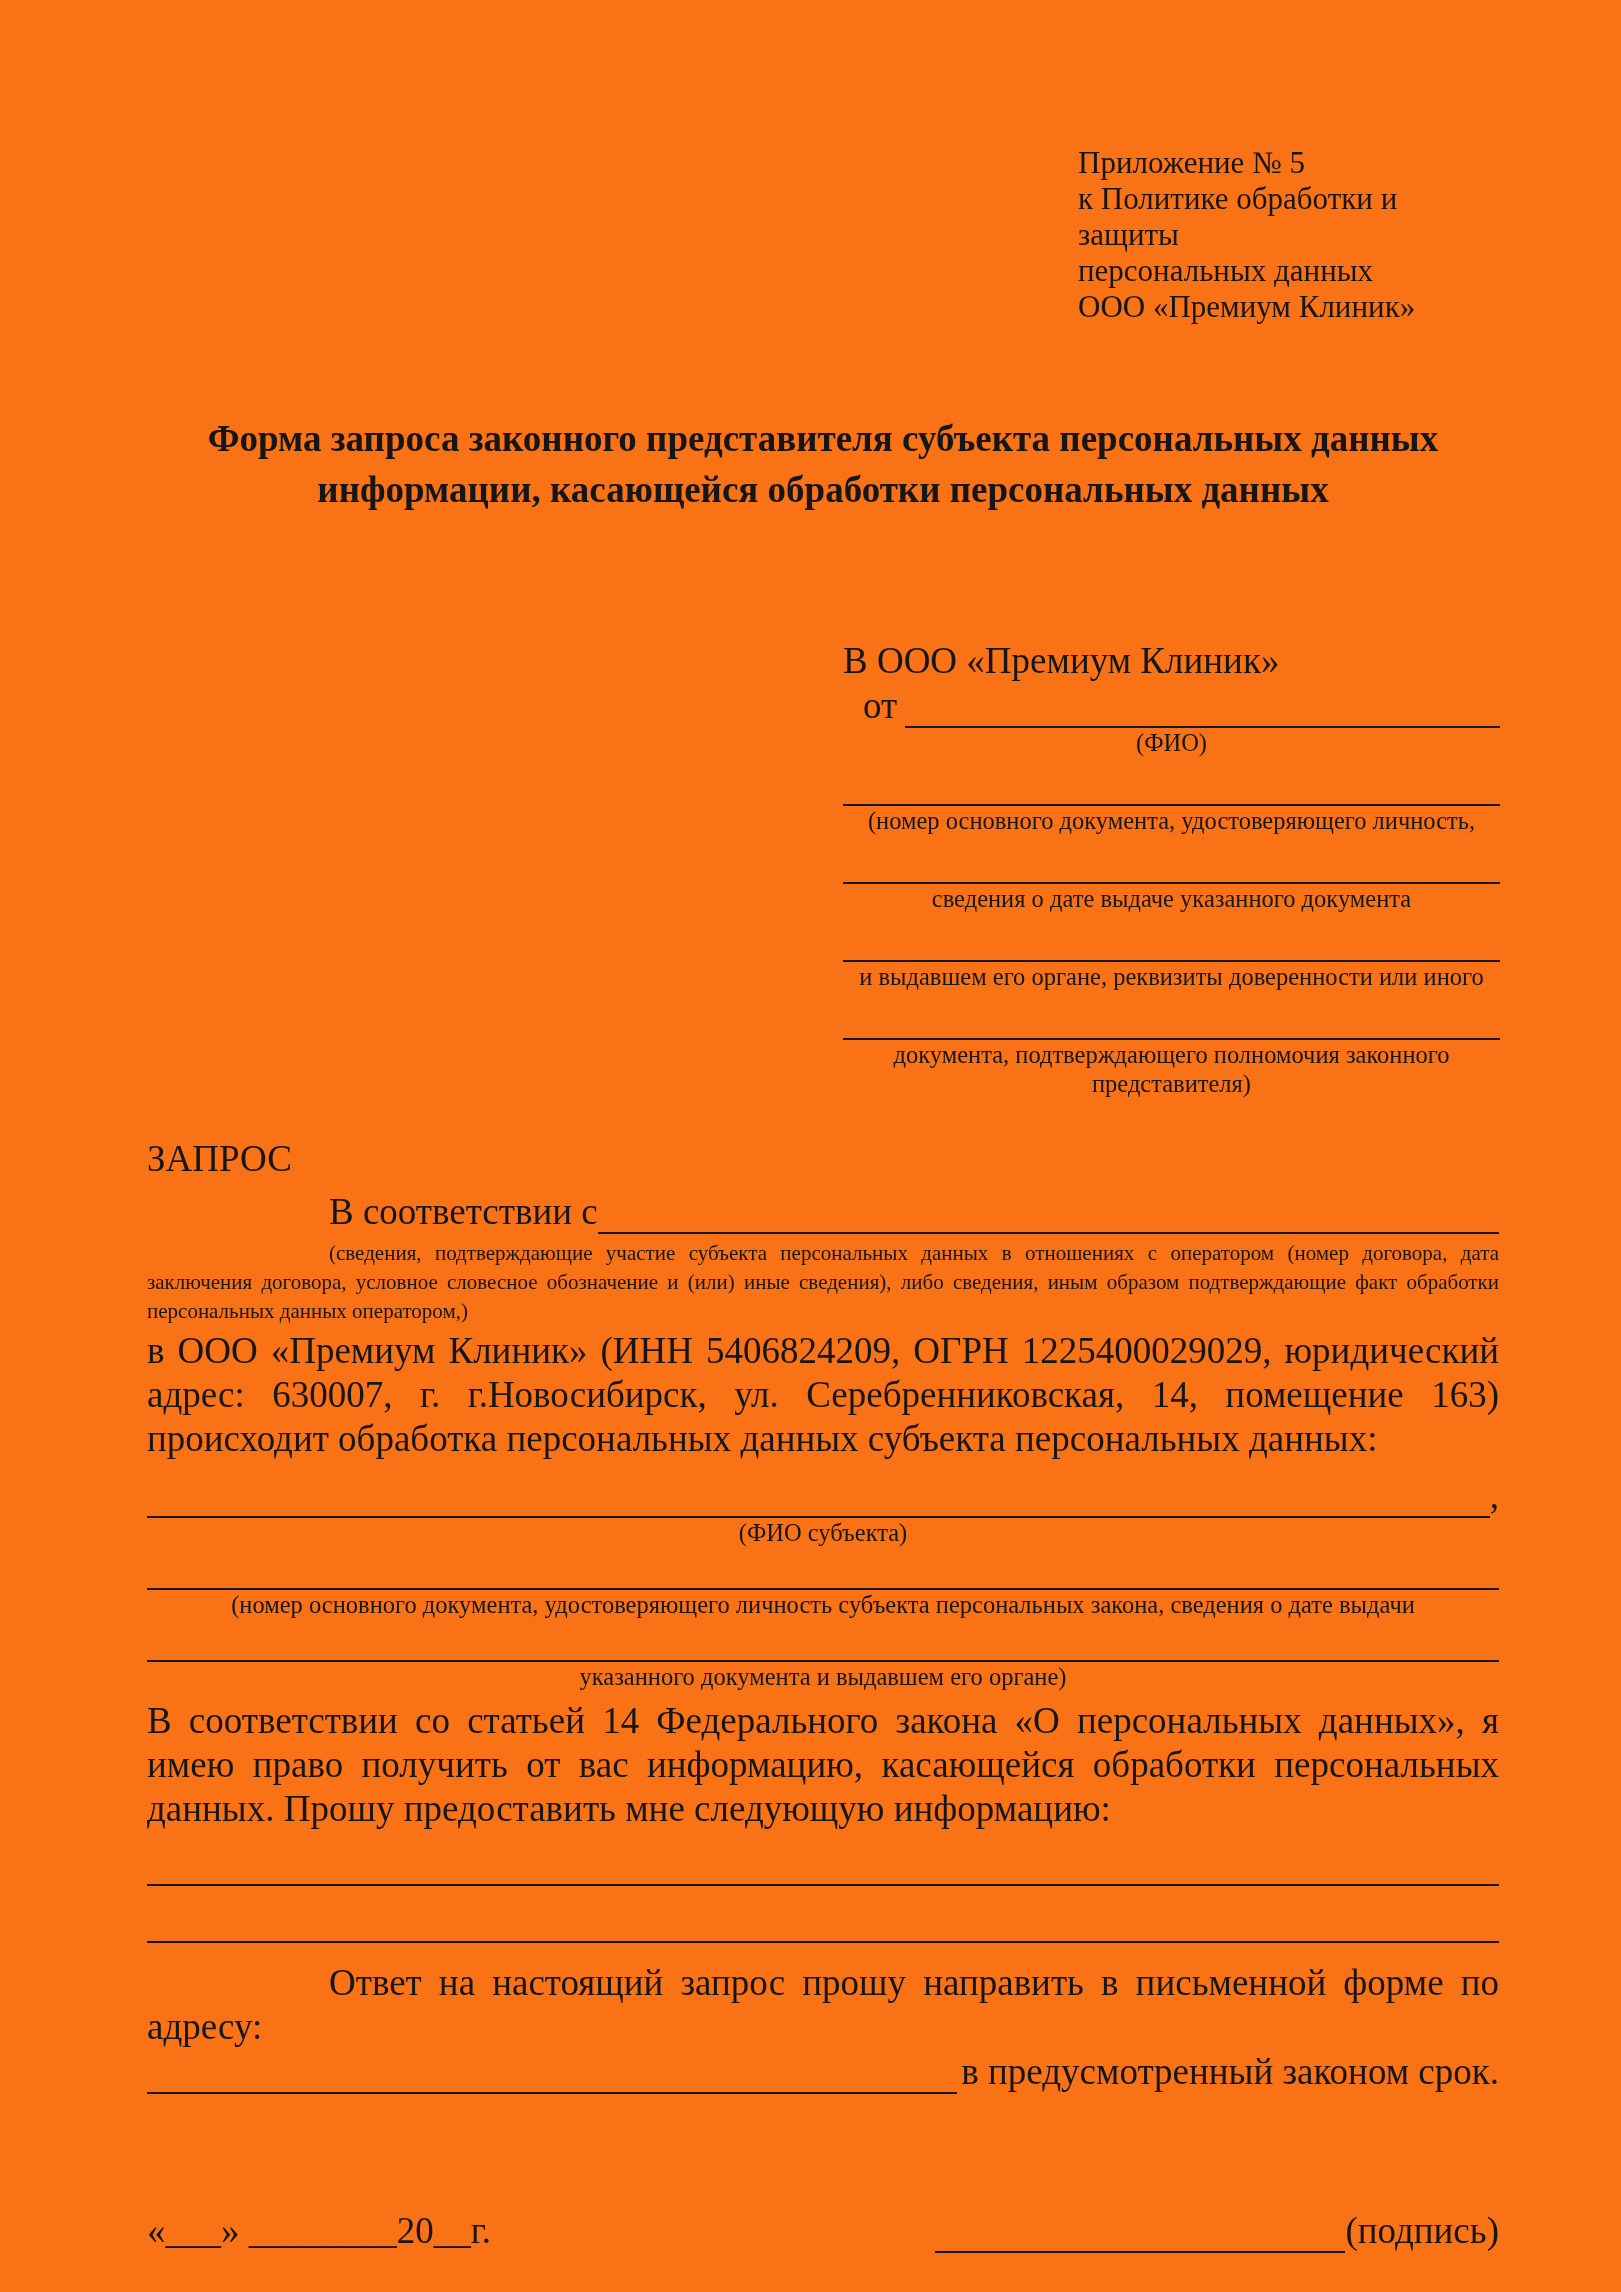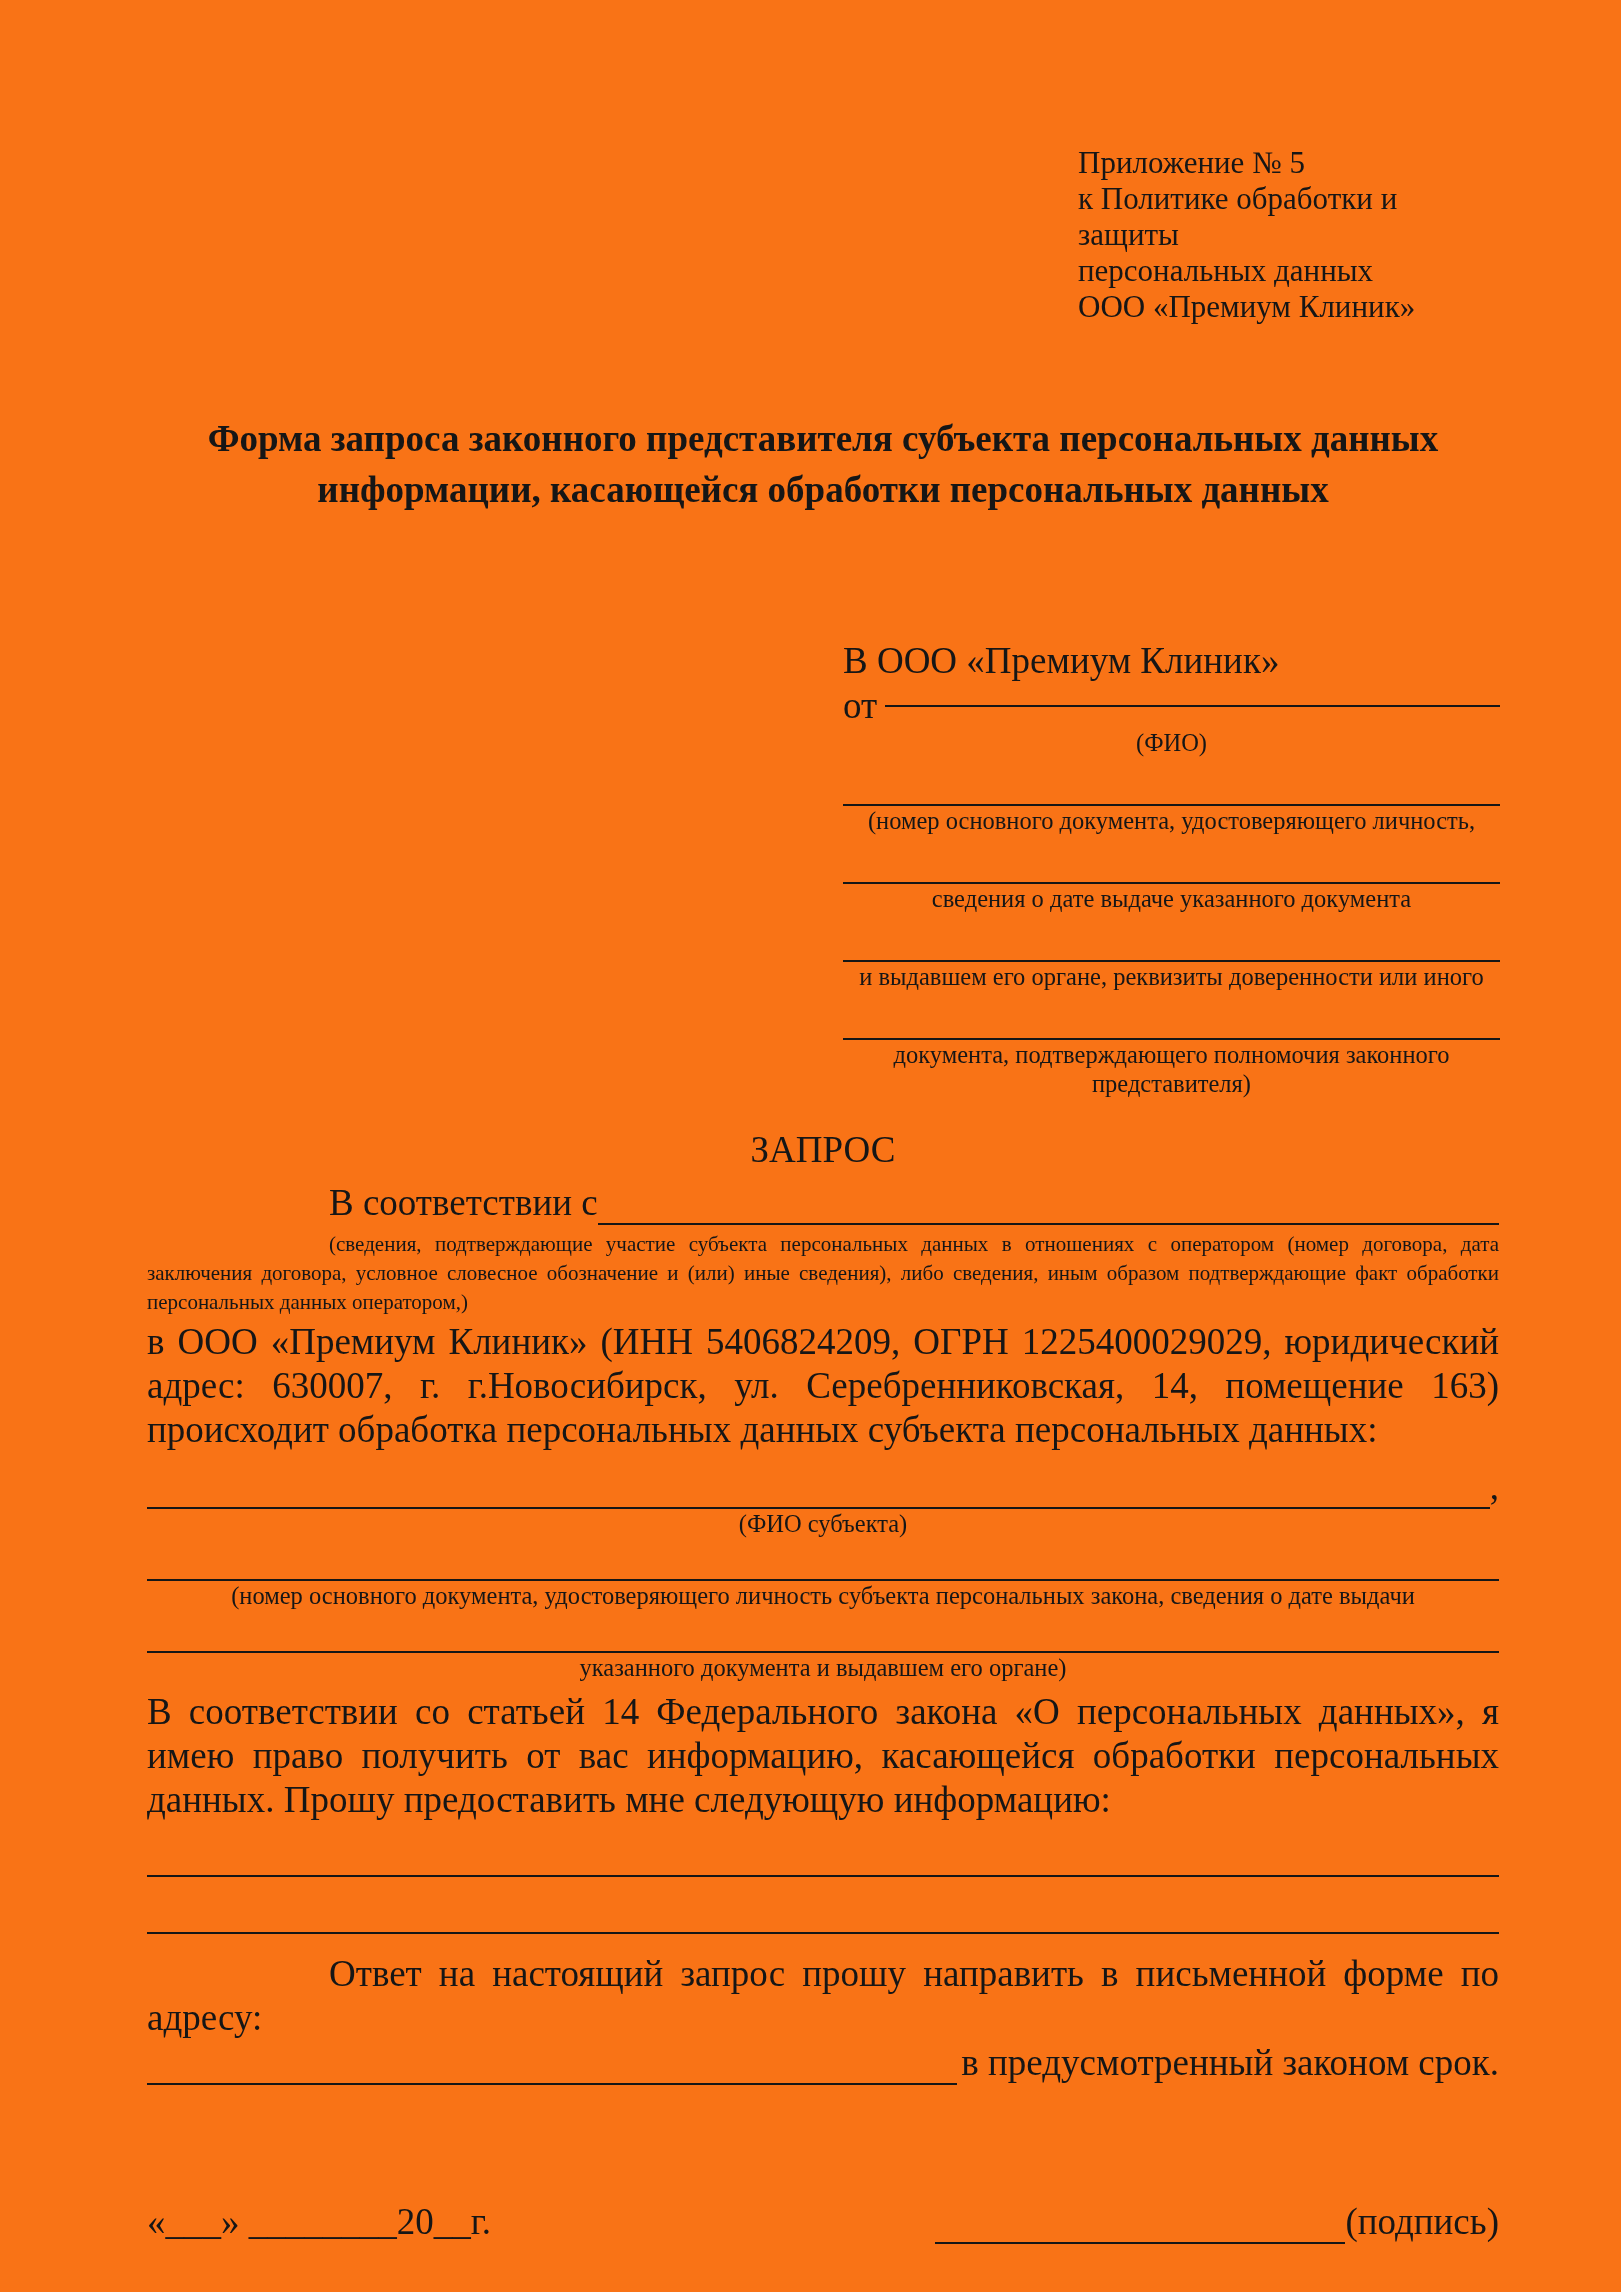--- a/index.html
+++ b/index.html
@@ -11,28 +11,28 @@
   .content { padding:0 122px 0 147px; }
 
   
   .appendix { margin:145px 0 0 931px; font-size:31px; line-height:36px; }
 
   
   .doc-title { margin-top:88px; text-align:center; font-weight:bold; font-size:37px; line-height:51px;font-family:Liberation Serif, serif; }
 
   
   .addressee { margin:123px 0 0 696px; width:657px; font-size:37px; line-height:45px; }
-  .flexline { display:flex; align-items:center; }
+  .flexline { display:flex; align-items:flex-end;margin-left:20px; }
   .fill { flex:1 1 auto; border-bottom:2.9px solid #161616; }
   .label-gap { margin-right:7.8px; white-space:nowrap; }
   .caption { font-size:24.5px; line-height:29px; text-align:center; }
   .blank { border-bottom:2.9px solid #161616; height:47px; }
 
   
-  .req-heading { margin-top:29px; text-align:center; font-size:37px; line-height:45px; }
+  .req-heading { margin-top:38px; text-align:left; font-size:37px; line-height:45px; }
   .intro-row { display:flex; align-items:flex-end; margin-top:7.8px; font-size:37px; line-height:45px; }
   .intro-row .lbl { padding-left:182px; white-space:nowrap; }
   .small-note { font-size:21px; line-height:29px; text-align:justify; text-indent:182px; margin-top:4.9px; }
   .para { font-size:37px; line-height:44px; text-align:justify; }
   .op-para { margin-top:2.9px; }
   .comma-row { display:flex; align-items:flex-end; font-size:37px; line-height:44px; margin-top:13.7px; }
   .comma-row .tail { white-space:nowrap; }
   .blank-full { border-bottom:2.9px solid #161616; height:41px; }
   .law-para { margin-top:7.8px; }
   .gap1 { height:53px; } .gap2 { height:55px; }

